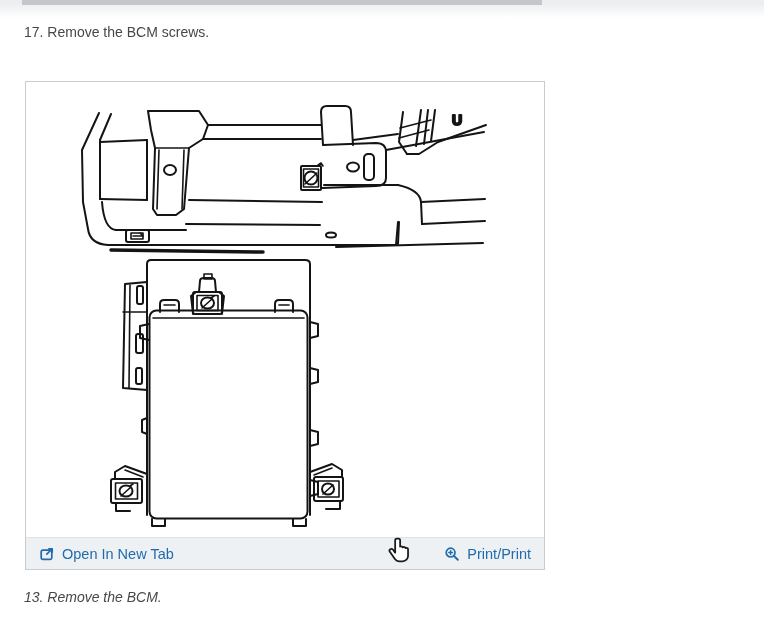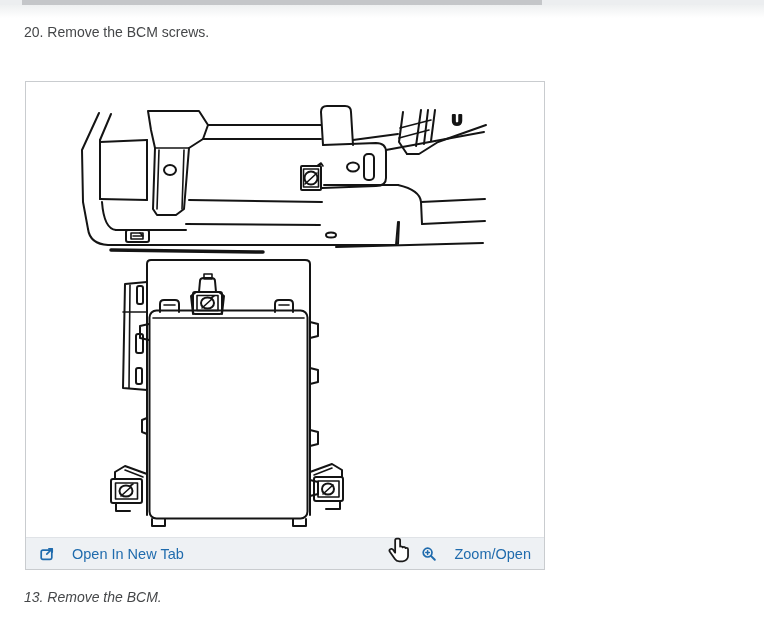--- a/index.html
+++ b/index.html
@@ -19,40 +19,40 @@
   .step { position:absolute; left:24px; margin:0; font-size:14px; color:#454749; }
   .step-12 { top:24px; }
   .step-13 { top:589px;font-style:italic; }
 
   .figure { position:absolute; left:25px; top:81px; width:520px; height:489px;
             border:1px solid #c9cccf; background:#ffffff; box-sizing:border-box; }
   .figure-canvas { position:absolute; top:0; left:0; width:518px; height:455px; }
   .figure-footer { position:absolute; left:0; bottom:0; width:518px; height:32px;
                    background:#eef1f4; border-top:1px solid #e0e3e7; box-sizing:border-box;
                    display:flex; align-items:center; justify-content:space-between; padding:0 13px; }
-  .link { display:flex; align-items:center; gap:17px; color:#1f6bad; font-size:14.5px;
+  .link { display:flex; align-items:center; gap:7px; color:#1f6bad; font-size:14.5px;
           text-decoration:none; cursor:pointer; white-space:nowrap; }
   .link svg { flex:0 0 auto; }
 
   .cursor { position:absolute; left:385px; top:536px; width:26px; height:30px; pointer-events:none; z-index:5; }
 
   .art { stroke:#141414; fill:none; stroke-width:2; stroke-linecap:round; stroke-linejoin:round; }
   .art-thin { stroke:#141414; fill:none; stroke-width:1.6; stroke-linecap:round; stroke-linejoin:round; }
   .art-thick { stroke:#141414; fill:none; stroke-width:3.5; stroke-linecap:round; }
   .callout { fill:#141414; font-family:"Liberation Sans", sans-serif; font-size:14px; font-weight:bold; }
 </style>
 </head>
 <body>
 
 <div class="hscroll">
   <div class="hscroll-thumb"></div>
 </div>
 <div class="top-shadow"></div>
 
-<p class="step step-12">20. Remove the BCM screws.</p>
+<p class="step step-12">17. Remove the BCM screws.</p>
 
 <div class="figure">
   <div class="figure-canvas">
     <svg viewBox="0 0 518 455" width="518" height="455">
 
       <g class="art">
 
         <path d="M73,31 L56,68 L57,120 L62,147"></path>
         <path d="M85,32 L74,58"></path>
         <path d="M74,58 L74,117"></path>
@@ -187,21 +187,21 @@
         <path d="M9.9 2.8 L13.2 2.8 L13.2 6.1" fill="none" stroke="#1f6bad" stroke-width="1.7" stroke-linecap="round" stroke-linejoin="round"></path>
       </svg>
       <span>Open In New Tab</span>
     </a>
     <a class="link">
       <svg viewBox="0 0 16 16" width="16" height="16">
         <circle cx="6.6" cy="6.6" r="4.4" fill="none" stroke="#1f6bad" stroke-width="1.7"></circle>
         <path d="M9.9 9.9 L13.8 13.8" stroke="#1f6bad" stroke-width="2" stroke-linecap="round"></path>
         <path d="M6.6 4.8 L6.6 8.4 M4.8 6.6 L8.4 6.6" stroke="#1f6bad" stroke-width="1.5" stroke-linecap="round"></path>
       </svg>
-      <span>Zoom/Open</span>
+      <span>Print/Print</span>
     </a>
   </div>
 </div>
 
 <div class="cursor">
   <svg viewBox="0 0 22 24" width="26" height="30">
     <path d="M10 1.5 C9.2 1.5 8.6 2.1 8.6 2.9 L8.6 13.4 L6.7 10.8 C6.2 10.1 5.2 9.9 4.5 10.4 C3.8 10.9 3.6 11.9 4.1 12.6 L8.4 18.8 C9.2 20 10.6 20.7 12 20.7 L15 20.7 C17.5 20.7 19.5 18.7 19.5 16.2 L19.5 10.6 C19.5 9.9 18.9 9.3 18.2 9.3 C17.9 9.3 17.6 9.4 17.4 9.6 C17.2 9 16.6 8.6 16 8.6 C15.6 8.6 15.3 8.7 15 9 C14.8 8.4 14.2 8 13.6 8 C13.3 8 13 8.1 12.8 8.2 L12.8 2.9 C12.8 2.1 12.2 1.5 11.4 1.5 Z" fill="#ffffff" stroke="#1a1a1a" stroke-width="1.5" stroke-linejoin="round"></path>
   </svg>
 </div>
 

